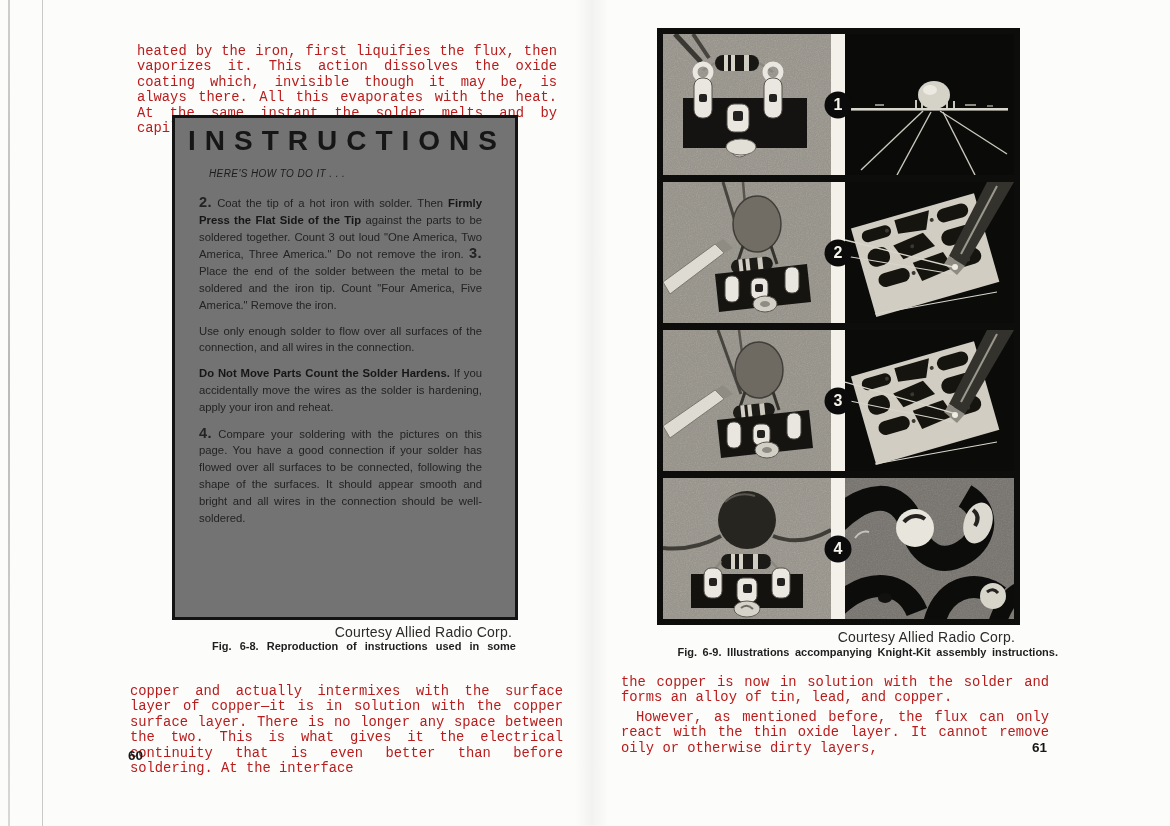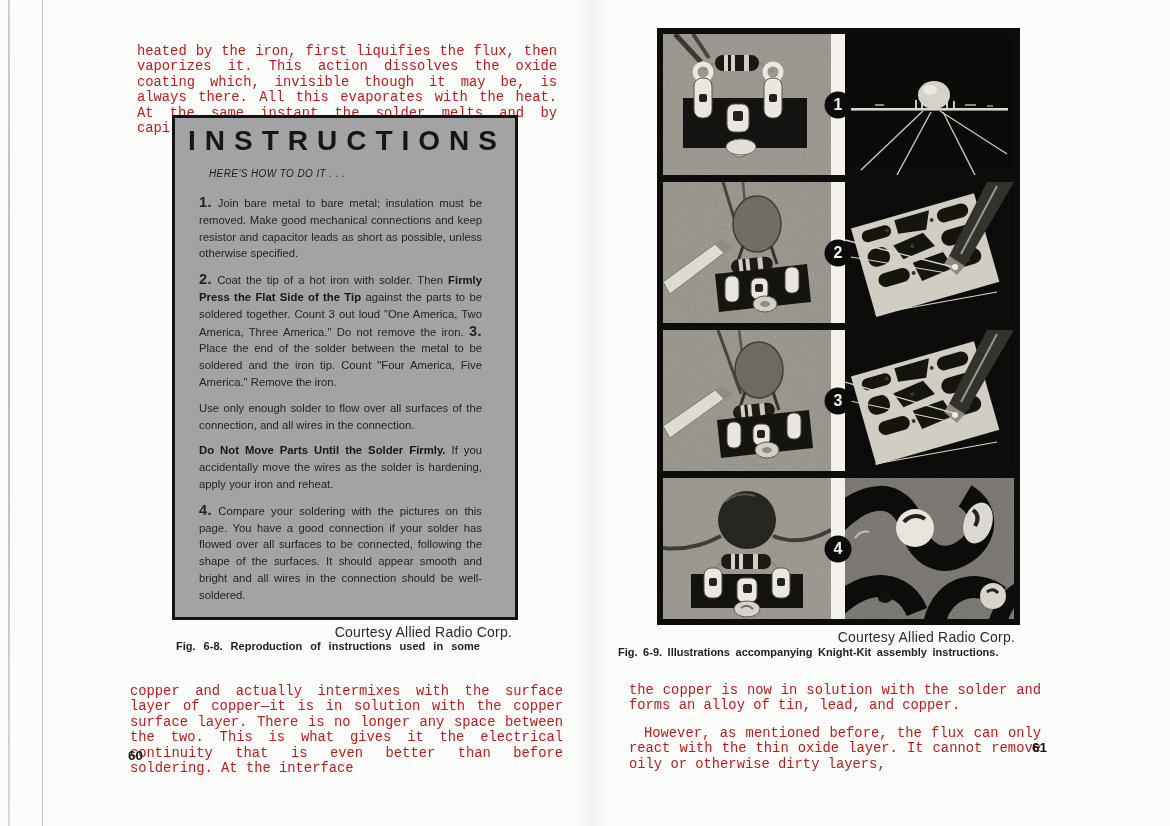--- a/index.html
+++ b/index.html
@@ -11,76 +11,75 @@
   .edge2{position:absolute;left:42px;top:0;width:1px;height:100%;background:#9f9f9f;opacity:.55}
   .gutter{position:absolute;left:575px;top:0;width:34px;height:100%;
           background:linear-gradient(90deg,rgba(0,0,0,0),rgba(0,0,0,.04),rgba(0,0,0,0))}
 
   .serif{font-family:Liberation Mono, monospace;font-size:13.8px;line-height:15.4px;
          text-align:justify;color:#b91c1c}
   .top-para{position:absolute;left:137px;top:44px;width:420px}
   .bottom-para{position:absolute;left:130px;top:684px;width:433px}
 
   .ibox{position:absolute;left:172px;top:115px;width:346px;min-height:505px;
-        border:3px solid #131313;background:#a3a3a3;font-family:"Liberation Sans",sans-serif}
+        border:3px solid #131313;background:#737373;font-family:"Liberation Sans",sans-serif}
   .ibox h1{margin:7px 0 0 13px;font-size:28px;font-weight:bold;letter-spacing:9px;color:#161616}
   .ibox h2{margin:11px 12px 0 34px;font-size:10px;font-weight:normal;font-style:italic;
            letter-spacing:.4px;color:#1c1c1c}
   .ibody{margin:15px 33px 12px 24px;font-size:11.3px;line-height:16.8px;color:#232323;
          text-align:justify}
   .ibody p{margin:0 0 9px}
   .ibody p.gap{margin-top:2px}
   .stepnum{font-size:14.5px;font-weight:bold;letter-spacing:.5px}
   .ibody b{font-weight:bold;color:#161616}
 
   .courtesy{position:absolute;font-family:"Liberation Sans",sans-serif;font-size:14px;
             color:#2a2a2a;letter-spacing:.2px}
   .courtesy.l{left:172px;top:624px;width:340px;text-align:right}
   .courtesy.r{left:655px;top:629px;width:360px;text-align:right}
   .figcap{position:absolute;font-family:"Liberation Sans",sans-serif;font-weight:bold;
-          font-size:11px;color:#1e1e1e;text-align:left;line-height:14px}
+          font-size:11px;color:#1e1e1e;text-align:right;line-height:14px}
   .figcap.l{left:176px;top:639px;width:340px;word-spacing:5px}
   .figcap.l .l2{word-spacing:normal}
   .figcap.r{left:618px;top:645px;width:440px;word-spacing:2.5px}
   .pagenum{position:absolute;font-family:"Liberation Sans",sans-serif;font-weight:bold;
            font-size:13.5px;color:#171717}
   .pn60{left:128px;top:748px}
   .pn61{left:1032px;top:740px}
 
   .figure{position:absolute;left:657px;top:28px;width:363px;height:597px;background:#0d0d0c;
           padding:6px;display:flex;flex-direction:column;gap:7px}
   .frow{position:relative;flex:1;display:flex;gap:14px;background:#f3f1ea;min-height:0}
   .frow svg{display:block;height:100%}
   .badge{position:absolute;left:175px;top:50%;transform:translate(-50%,-50%);
          width:27px;height:27px;border-radius:50%;background:#0b0b0b;color:#f5f3ec;
          font-family:"Liberation Sans",sans-serif;font-weight:bold;font-size:16px;
          display:flex;align-items:center;justify-content:center;z-index:3}
 
   .rtext{position:absolute;left:617px;top:671px;width:436px}
-  .rtext p{margin:12px}
+  .rtext p{margin:4px}
   .rtext p.ind{text-indent:15px}
 </style>
 </head>
 <body>
 
 <div class="scan">
   <div class="edge1"></div>
   <div class="edge2"></div>
   <div class="gutter"></div>
 
   <p class="serif top-para">heated by the iron, first liquifies the flux, then vaporizes it. This action dissolves the oxide coating which, invisible though it may be, is always there. All this evaporates with the heat. At the same instant the solder melts and by capillary action flows along the</p>
 
   <div class="ibox">
     <h1>INSTRUCTIONS</h1>
     <h2>HERE'S HOW TO DO IT . . .</h2>
     <div class="ibody">
-      <p><span class="stepnum">1.</span> <span>Join bare metal to bare metal; insulation must be removed. Make good mechanical connections and keep resistor and capacitor leads as short as possible, unless otherwise specified.</span></p>
       <p><span class="stepnum">2.</span> <span>Coat the tip of a hot iron with solder. Then </span><b>Firmly Press the Flat Side of the Tip</b><span> against the parts to be soldered together. Count 3 out loud "One America, Two America, Three America." Do not remove the iron. </span><span class="stepnum">3.</span><span> Place the end of the solder between the metal to be soldered and the iron tip. Count "Four America, Five America." Remove the iron.</span></p>
       <p>Use only enough solder to flow over all surfaces of the connection, and all wires in the connection.</p>
-      <p><b>Do Not Move Parts Until the Solder Firmly.</b><span> If you accidentally move the wires as the solder is hardening, apply your iron and reheat.</span></p>
+      <p><b>Do Not Move Parts Count the Solder Hardens.</b><span> If you accidentally move the wires as the solder is hardening, apply your iron and reheat.</span></p>
       <p class="gap"><span class="stepnum">4.</span> <span>Compare your soldering with the pictures on this page. You have a good connection if your solder has flowed over all surfaces to be connected, following the shape of the surfaces. It should appear smooth and bright and all wires in the connection should be well-soldered.</span></p>
     </div>
   </div>
 
   <div class="courtesy l">Courtesy Allied Radio Corp.</div>
   <div class="figcap l">
     <div>Fig. 6-8. Reproduction of instructions used in some</div>
   </div>
 
   <p class="serif bottom-para">copper and actually intermixes with the surface layer of copper—it is in solution with the copper surface layer. There is no longer any space between the two. This is what gives it the electrical continuity that is even better than before soldering. At the interface</p>

